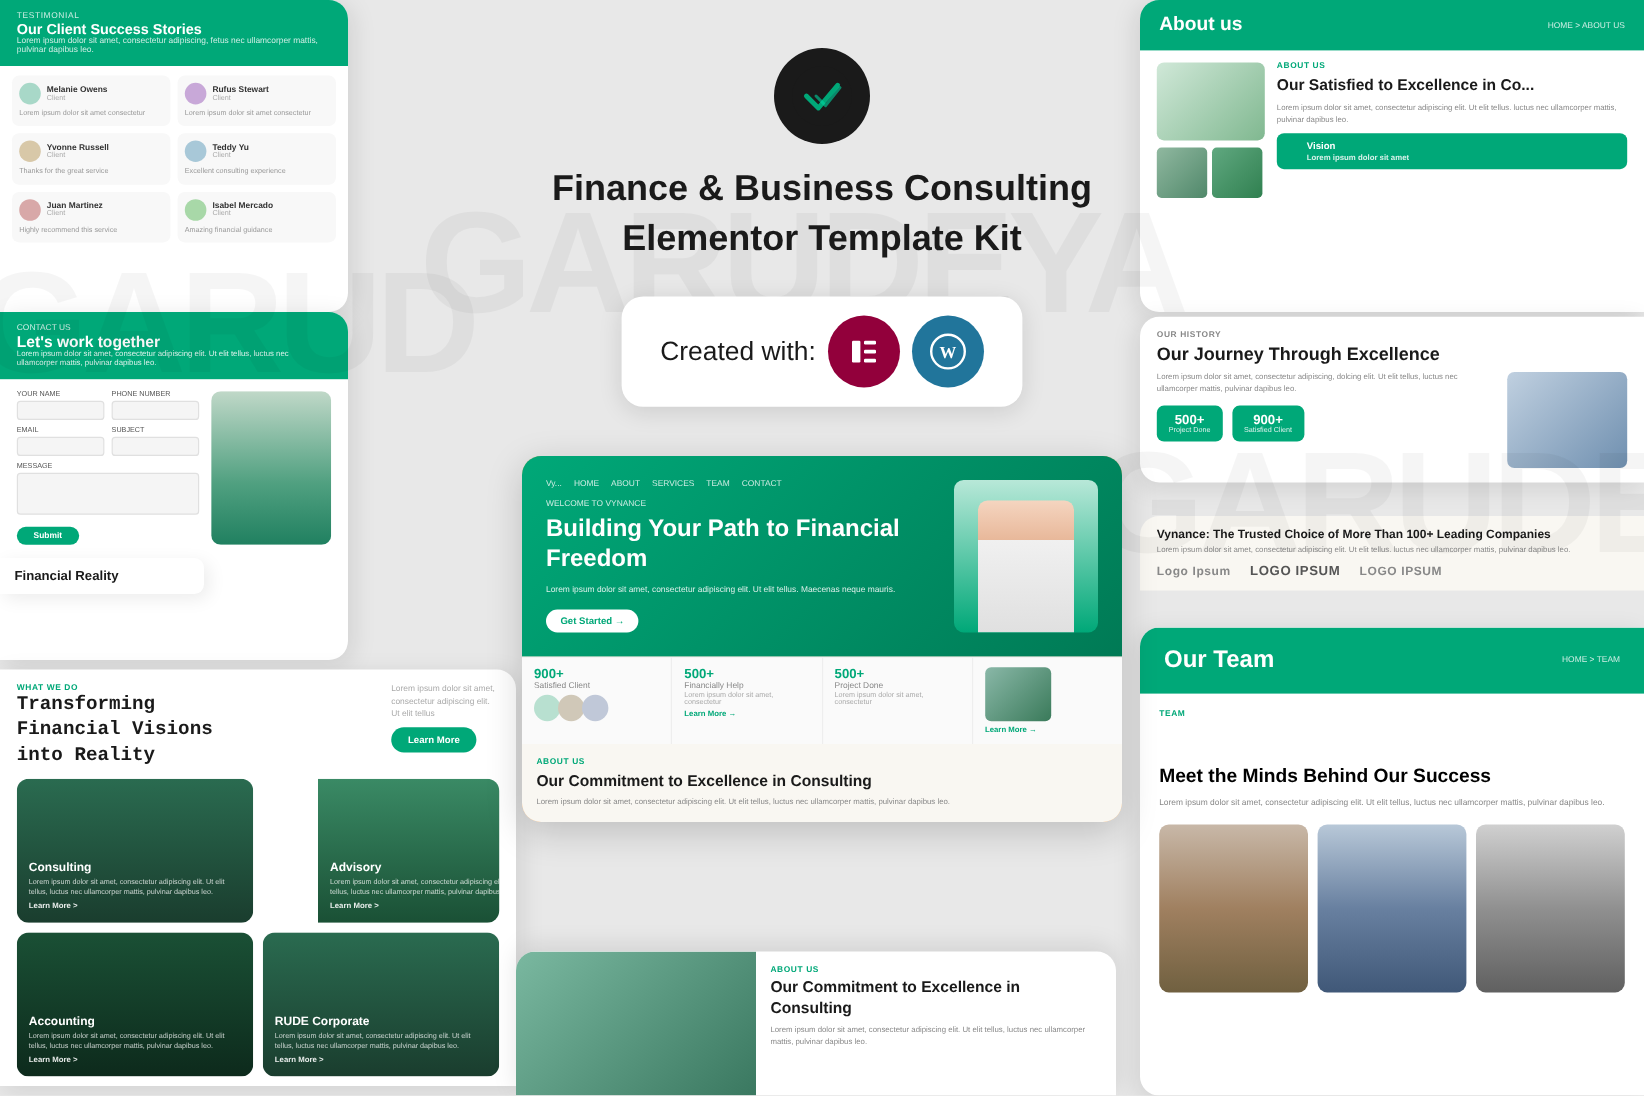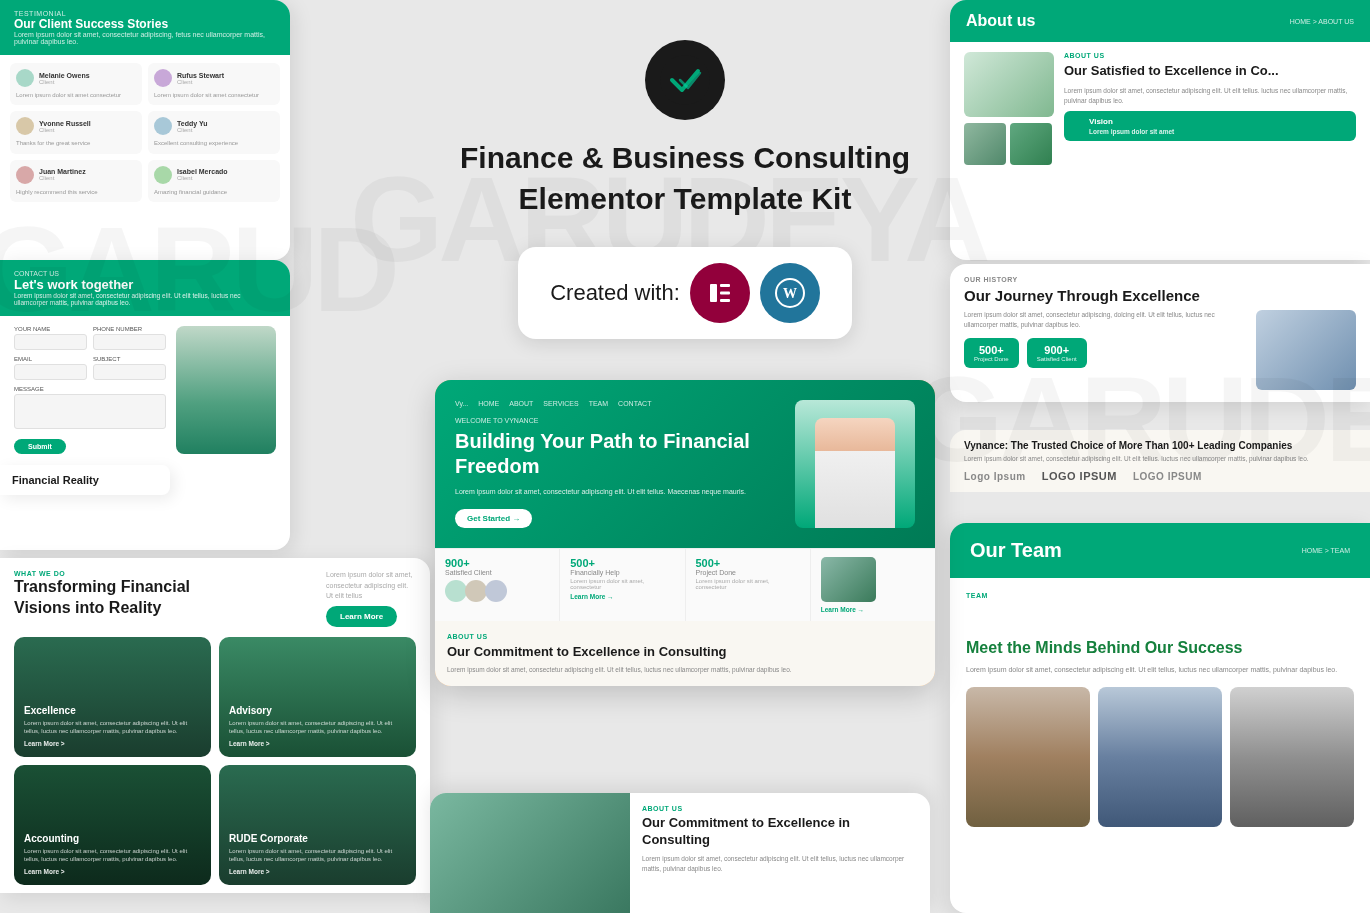--- a/index.html
+++ b/index.html
@@ -439,20 +439,21 @@
       text-transform: uppercase;
       letter-spacing: 0.5px;
     }
 
     .services-title {
       font-size: 16px;
       font-weight: 700;
       color: #1a1a1a;
       line-height: 1.3;
       max-width: 200px;
+      font-family: Liberation Mono, monospace;
     }
 
     .services-desc {
       font-size: 7px;
       color: #aaa;
       max-width: 90px;
       line-height: 1.5;
     }
 
     .learn-more-btn {
@@ -482,21 +483,21 @@
     .service-card-bg {
       width: 100%;
       height: 100%;
       display: flex;
       flex-direction: column;
       justify-content: flex-end;
       padding: 10px;
     }
 
     .sc-consulting { background: linear-gradient(180deg, #2a6b50 0%, #1a3d2e 100%); }
-    .sc-advisory { background: linear-gradient(180deg, #3a8a65 0%, #1a5035 100%); }
+    .sc-advisory { background: linear-gradient(180deg, #3a8a65 0%, #1a5035 100%); margin-left: 46px; }
     .sc-accounting { background: linear-gradient(180deg, #1a5035 0%, #0d2a1c 100%); }
     .sc-corporate { background: linear-gradient(180deg, #2a6b50 0%, #1a3d2e 100%); }
 
     .sc-title {
       font-size: 10px;
       font-weight: 700;
       color: white;
       margin-bottom: 3px;
     }
 
@@ -770,21 +771,21 @@
       color: #00a878;
       text-transform: uppercase;
       font-weight: 600;
       letter-spacing: 0.5px;
       margin-bottom: 4px;
     }
 
     .team-title {
       font-size: 16px;
       font-weight: 700;
-      color: #15803d;
+      color: #000000;
       margin-bottom: 6px;
       line-height: 1.3;
       margin-top: 39px;
     }
 
     .team-desc {
       font-size: 7px;
       color: #888;
       line-height: 1.5;
       margin-bottom: 12px;
@@ -1113,21 +1114,21 @@
       <div class="services-title">Transforming Financial Visions into Reality</div>
     </div>
     <div>
       <div class="services-desc">Lorem ipsum dolor sit amet, consectetur adipiscing elit. Ut elit tellus</div>
       <button class="learn-more-btn">Learn More</button>
     </div>
   </div>
   <div class="service-cards-grid">
     <div class="service-card">
       <div class="service-card-bg sc-consulting">
-        <div class="sc-title">Excellence</div>
+        <div class="sc-title">Consulting</div>
         <div class="sc-desc">Lorem ipsum dolor sit amet, consectetur adipiscing elit. Ut elit tellus, luctus nec ullamcorper mattis, pulvinar dapibus leo.</div>
         <div class="sc-link">Learn More &gt;</div>
       </div>
     </div>
     <div class="service-card">
       <div class="service-card-bg sc-advisory">
         <div class="sc-title">Advisory</div>
         <div class="sc-desc">Lorem ipsum dolor sit amet, consectetur adipiscing elit. Ut elit tellus, luctus nec ullamcorper mattis, pulvinar dapibus leo.</div>
         <div class="sc-link">Learn More &gt;</div>
       </div>

